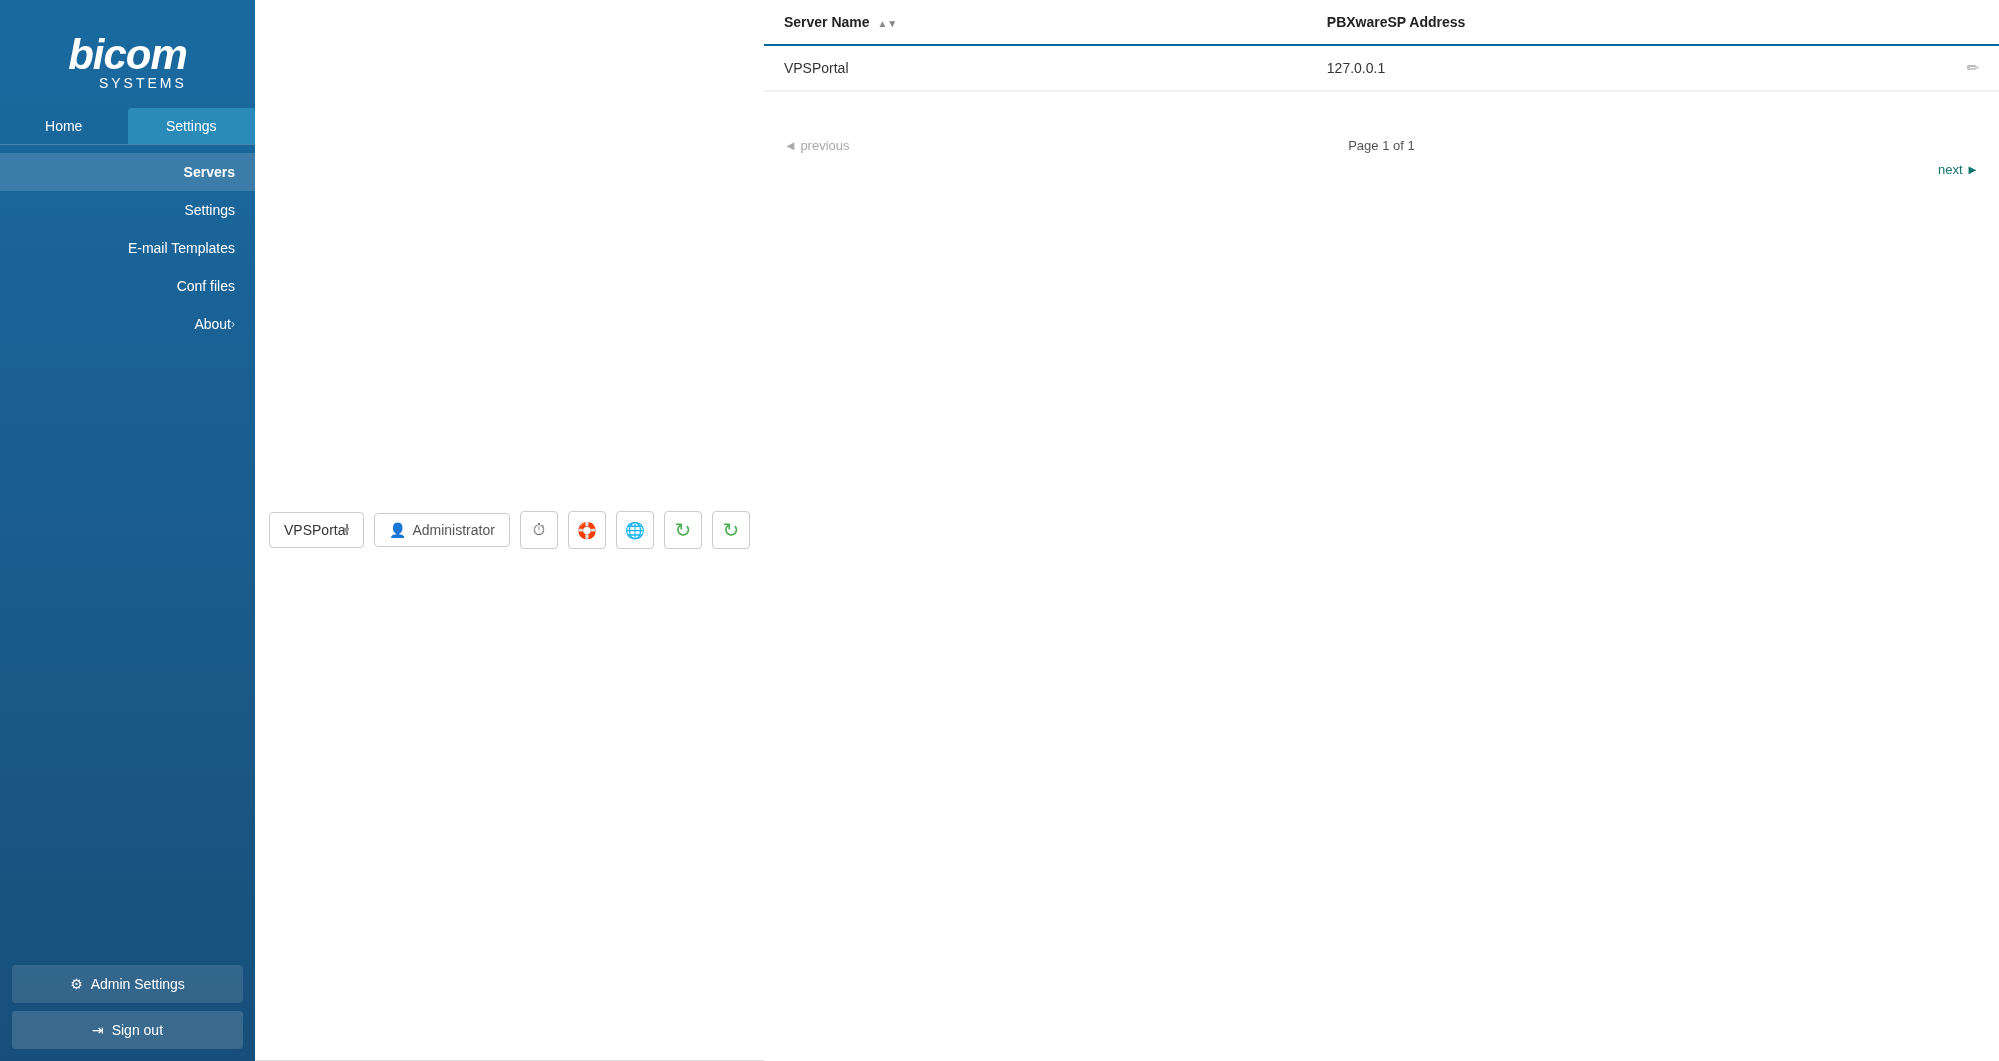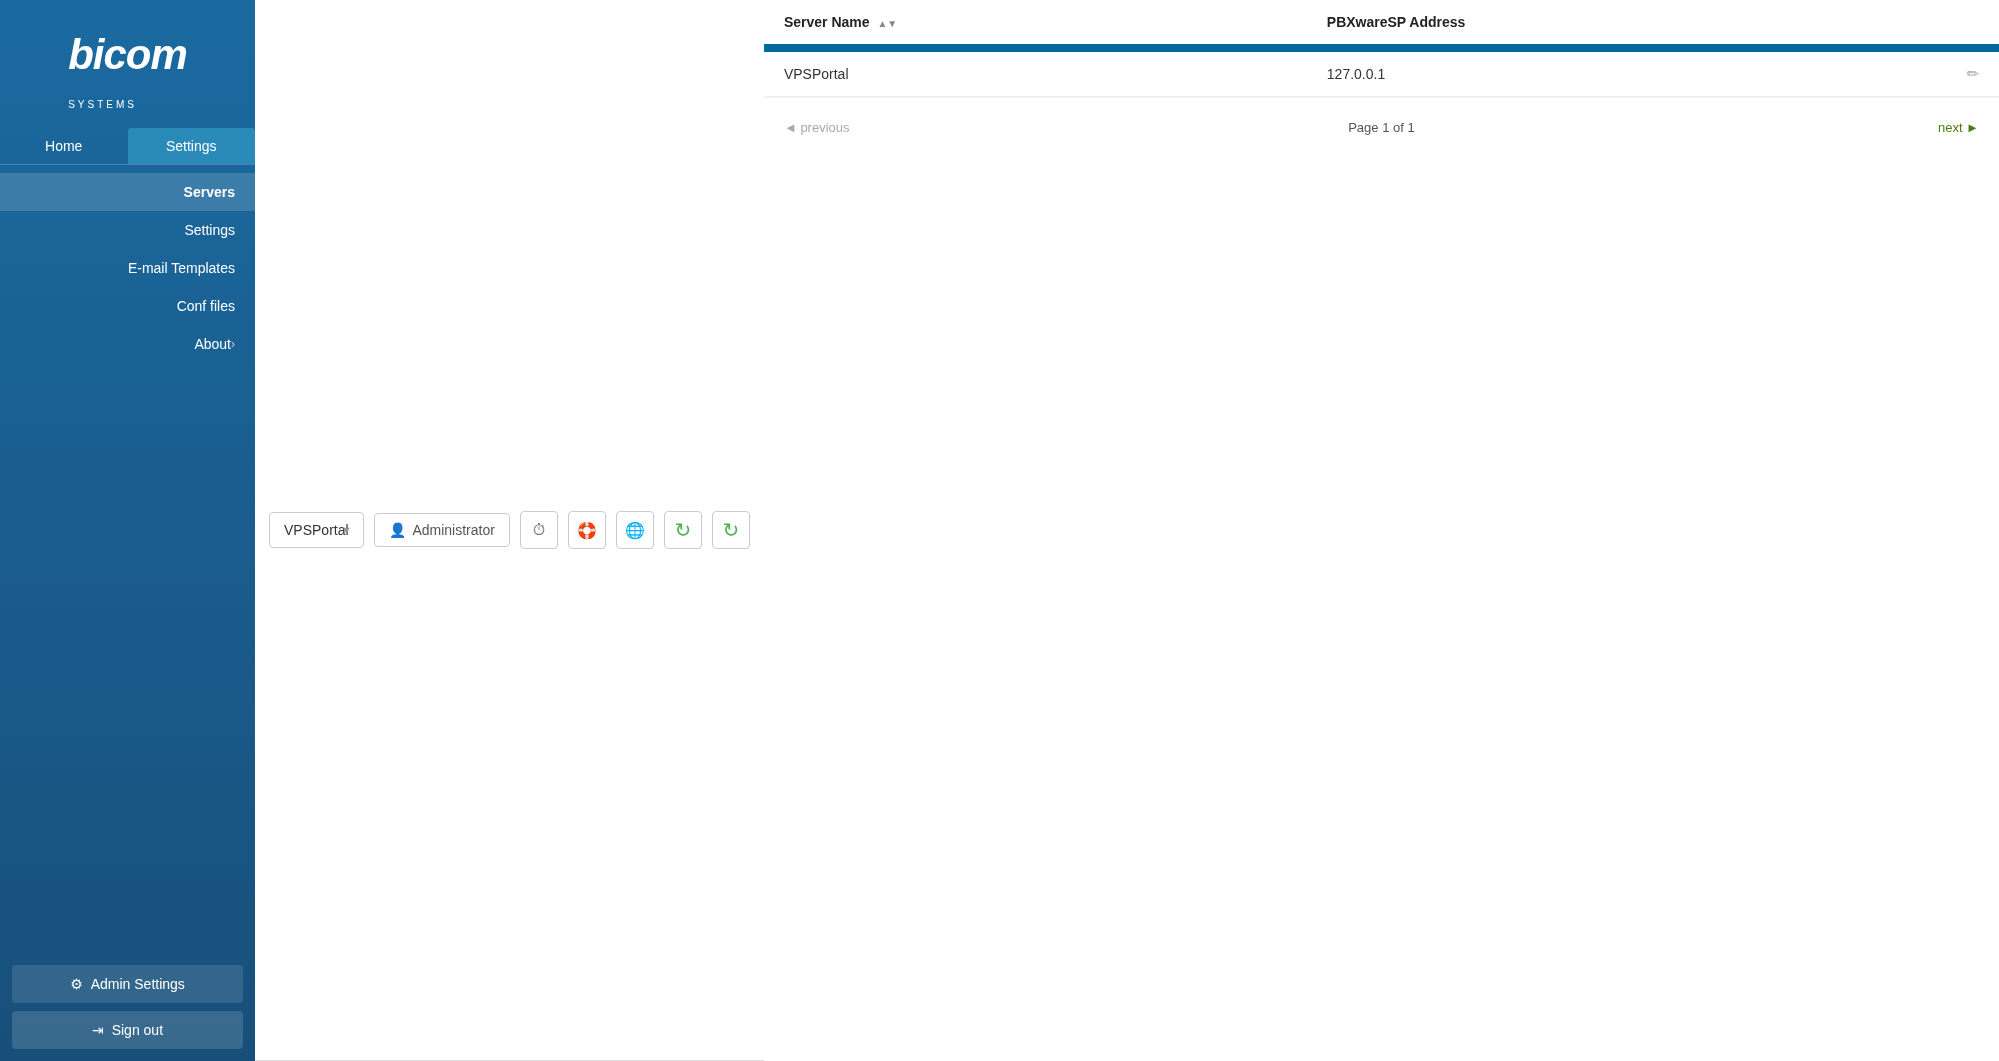--- a/index.html
+++ b/index.html
@@ -26,26 +26,25 @@
     .logo-text {
       font-size: 42px;
       font-weight: 900;
       color: white;
       letter-spacing: -1px;
       font-style: italic;
       line-height: 1;
     }
     .logo-text span.systems {
       display: block;
-      font-size: 10px;
+      font-size: 14px;
       font-weight: 400;
       letter-spacing: 3px;
-      text-align: left;
+      text-align: right;
       font-style: normal;
-      margin-top: 24px;
     }
 
     #top-nav {
       display: flex;
       border-bottom: 1px solid rgba(255,255,255,0.2);
       margin: 0 0 8px 0;
     }
     .top-nav-btn {
       flex: 1;
       padding: 10px 0;
@@ -188,21 +187,21 @@
       flex: 1;
       overflow: auto;
       padding: 0;
     }
 
     #data-table {
       width: 100%;
       border-collapse: collapse;
     }
     #data-table thead tr {
-      border-bottom: 8px solid #0369a1;
+      border-bottom: 2px solid #0369a1;
     }
     #data-table th {
       padding: 14px 20px;
       text-align: left;
       font-size: 14px;
       font-weight: 700;
       color: #222;
       white-space: nowrap;
     }
     #data-table th .sort-icons {
@@ -353,18 +352,18 @@
             <span class="edit-icon">✏</span>
           </td>
         </tr>
       </tbody>
     </table>
 
     <div id="pagination-row">
       <div class="pag-wrapper">
         <span class="pag-prev" style="color:#aaa;">◄ previous</span>
         <span class="pag-info">Page 1 of 1</span>
-        <span class="pag-next" style="color:#4d7c0f;">next ►</span>
+        <span class="pag-next" style="color:#0f766e;margin-top:48px;">next ►</span>
       </div>
     </div>
   </div>
 
 </div>
 
 </body></html>

